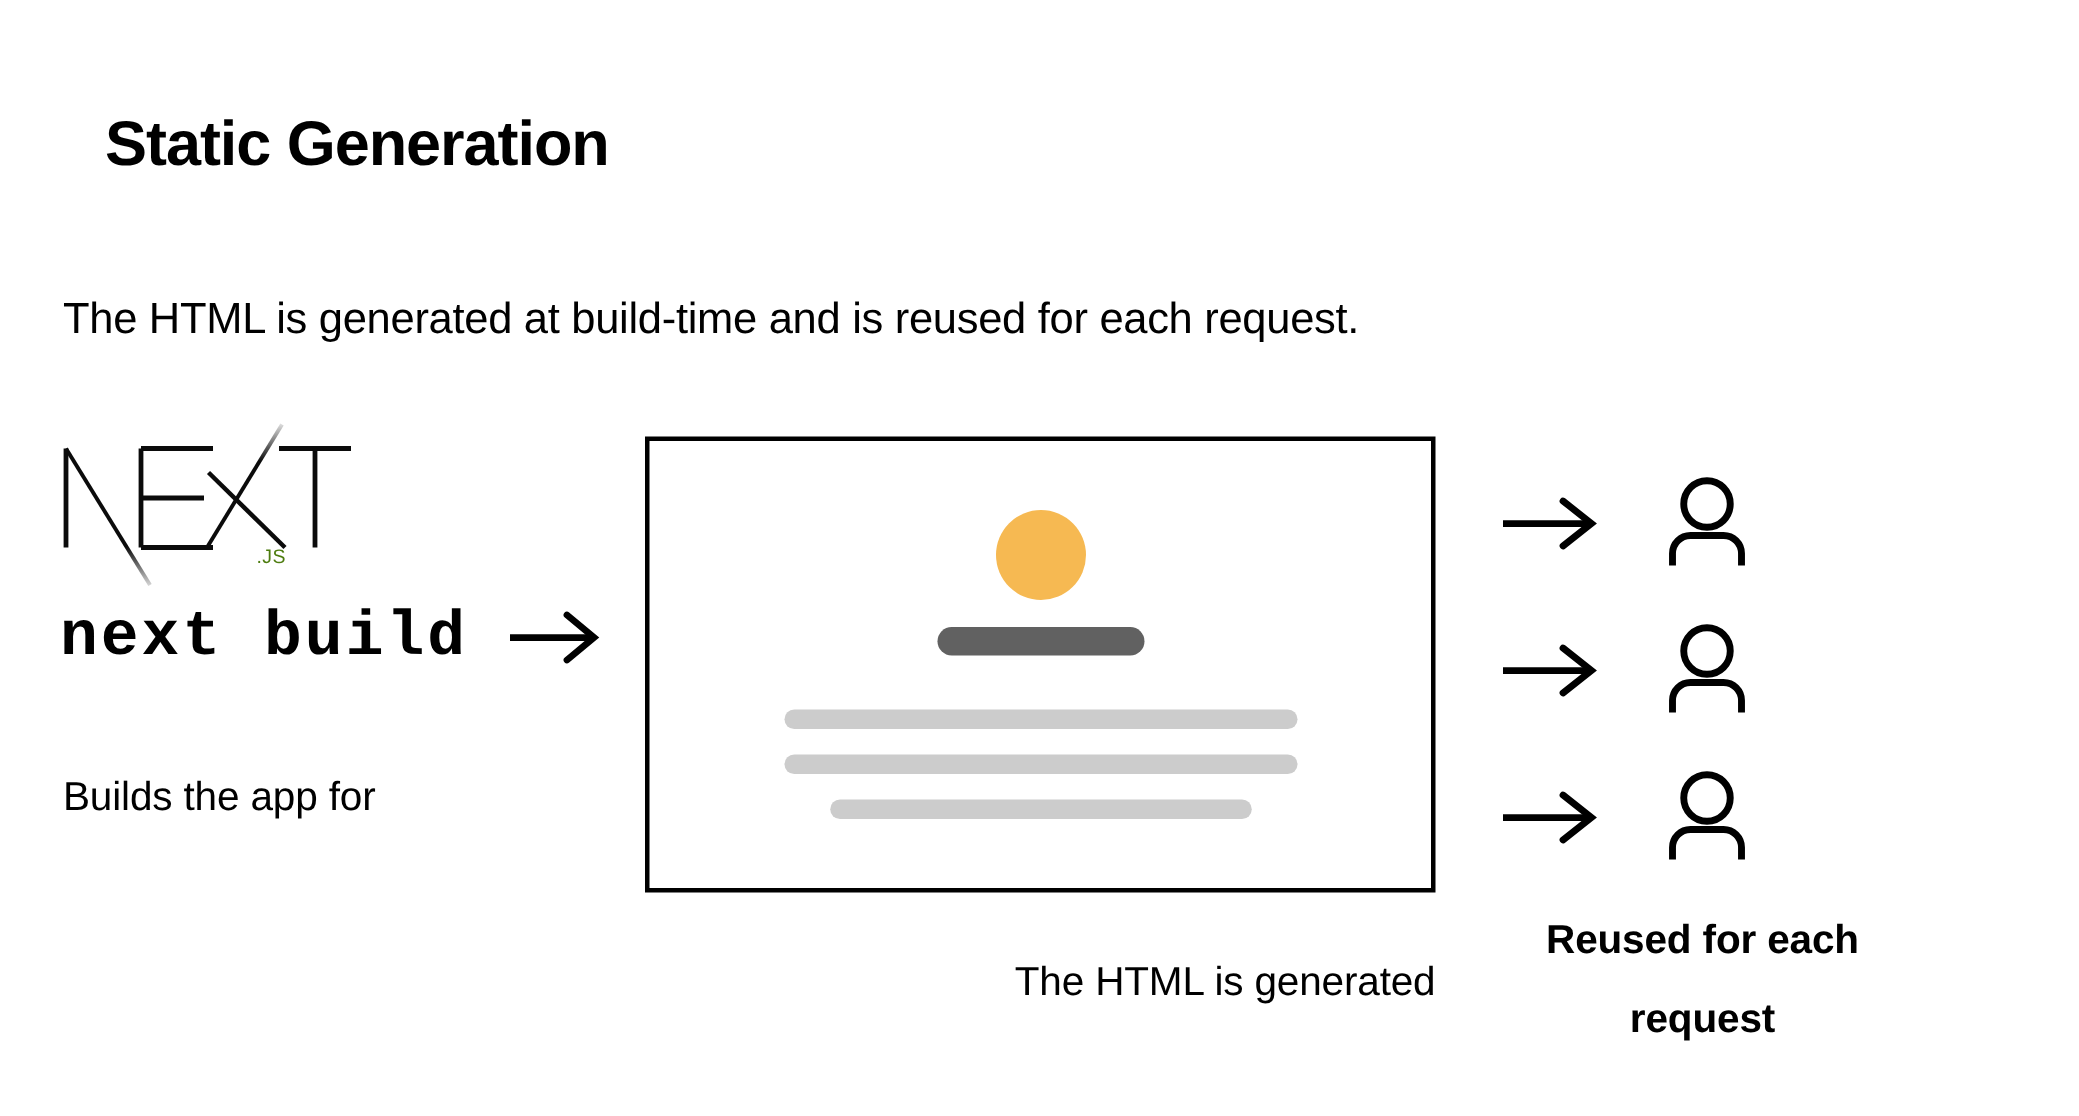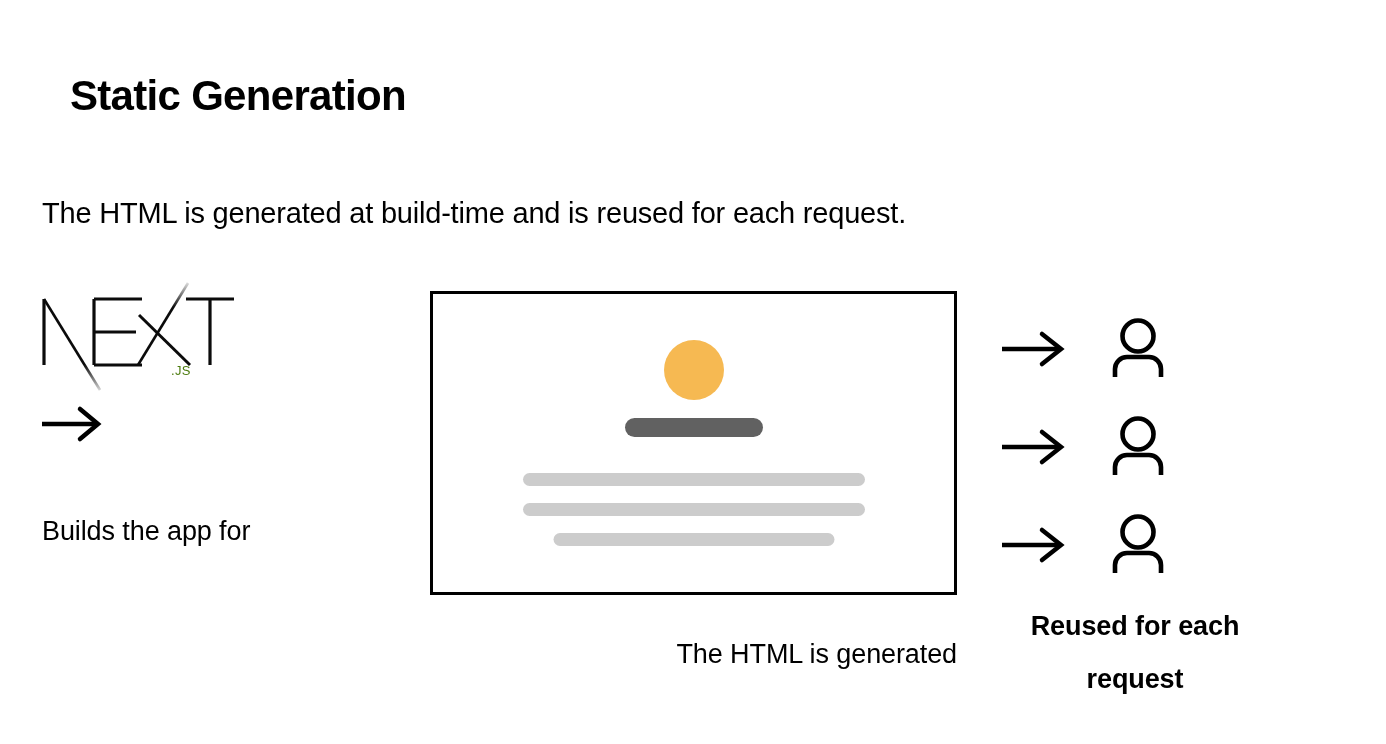--- a/index.html
+++ b/index.html
@@ -206,20 +206,21 @@
     <line x1="101" y1="38" x2="152" y2="88" stroke="#0b0b0b" stroke-width="3.0"></line>
     <line x1="150" y1="6" x2="100" y2="88" stroke="url(#fadeDiag2)" stroke-width="2.6"></line>
 
     <line x1="148" y1="22" x2="196" y2="22" stroke="#0b0b0b" stroke-width="3.2"></line>
     <line x1="172" y1="22" x2="172" y2="88" stroke="#0b0b0b" stroke-width="3.2"></line>
   </svg>
 </div>
 <span class="logo-suffix">.JS</span>
 
 <div class="cmd-row">
+  <span class="cmd-text">next build</span>
   <span>
     <svg width="66" height="40" viewBox="0 0 66 40">
       <line x1="2" y1="20" x2="56" y2="20" stroke="#000" stroke-width="4.5"></line>
       <polyline points="40,5 58,20 40,35" fill="none" stroke="#000" stroke-width="4.5" stroke-linecap="round" stroke-linejoin="miter"></polyline>
     </svg>
   </span>
 </div>
 
 <div class="left-desc">
   <div>Builds the app for</div>

